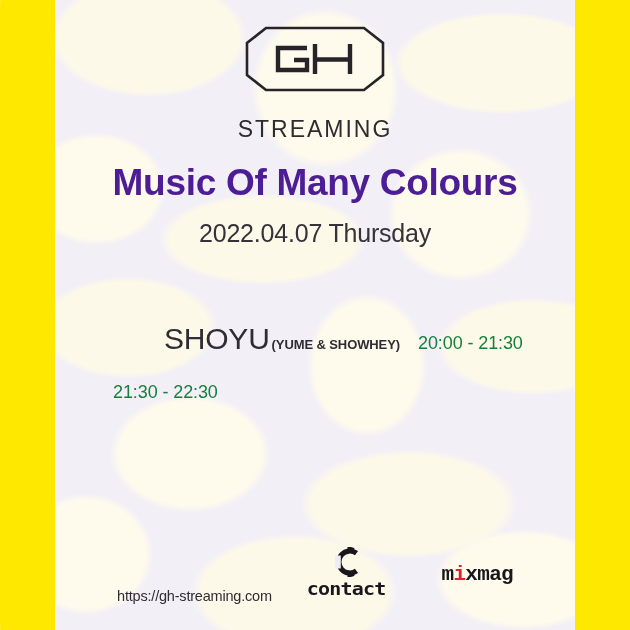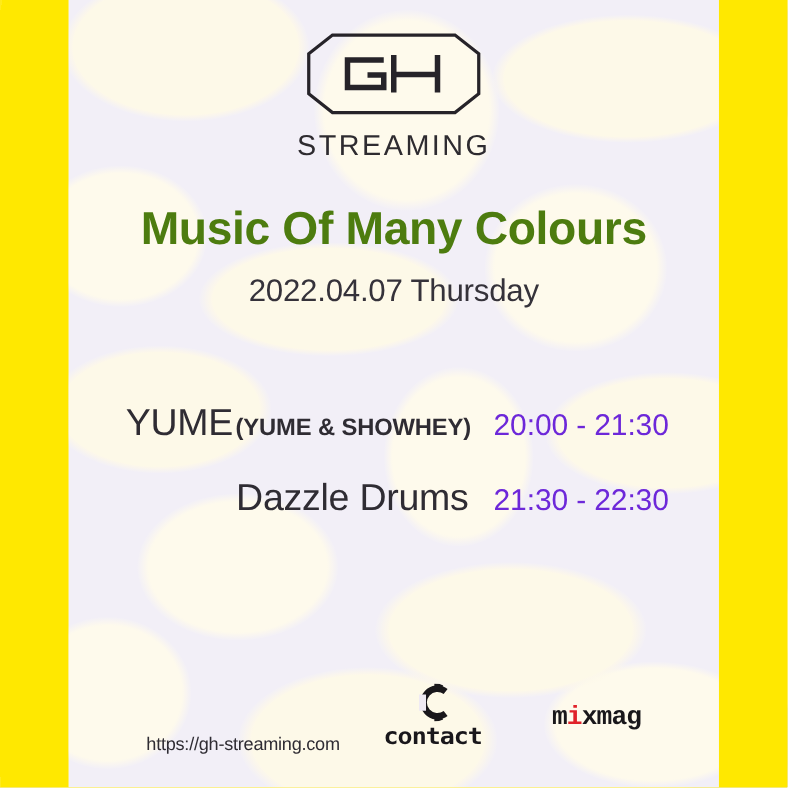--- a/index.html
+++ b/index.html
@@ -118,38 +118,38 @@
     left: 0;
     right: 0;
     text-align: center;
   }
   .logo-mark {
     display: block;
     margin: 0 auto;
   }
   .logo-word {
     display: block;
-    margin-top: 11px;
+    margin-top: 24px;
     font-size: 23px;
     letter-spacing: 2.0px;
     font-weight: 400;
     color: #2E2B30;
   }
 
   
   .headline {
     position: absolute;
     top: 162px;
     left: 0;
     right: 0;
     text-align: center;
     font-size: 37px;
     font-weight: 700;
     letter-spacing: -0.3px;
-    color: #4d7c0f;
+    color: #4c1d95;
   }
   .subhead {
     position: absolute;
     top: 219px;
     left: 0;
     right: 0;
     text-align: center;
     font-size: 25px;
     font-weight: 400;
     letter-spacing: -0.2px;
@@ -171,33 +171,33 @@
   .act-name {
     width: 305px;
     text-align: right;
     white-space: nowrap;
     font-size: 30px;
     font-weight: 400;
     letter-spacing: -0.2px;
     color: #2F2C33;
   }
   .act-sub {
-    font-size: 19px;
+    font-size: 13px;
     font-weight: 700;
     letter-spacing: -0.1px;
     margin-left: 2px;
   }
   .act-time {
     flex: 1;
     padding-left: 18px;
-    font-size: 24px;
+    font-size: 18px;
     font-weight: 400;
     letter-spacing: -0.1px;
     white-space: nowrap;
-    color: #6d28d9;
+    color: #15803d;
   }
 
   
   .footer {
     position: absolute;
     left: 0;
     right: 0;
     bottom: 26px;
     display: flex;
     align-items: center;
@@ -267,26 +267,25 @@
       </svg>
       <span class="logo-word">STREAMING</span>
     </div>
 
     <div class="headline">Music Of Many Colours</div>
     <div class="subhead">2022.04.07 Thursday</div>
 
     <div class="lineup">
 
       <div class="lineup-row">
-        <div class="act-name"><span>YUME</span><span class="act-sub">(YUME &amp; SHOWHEY)</span></div>
+        <div class="act-name"><span>SHOYU</span><span class="act-sub">(YUME &amp; SHOWHEY)</span></div>
         <div class="act-time">20:00 - 21:30</div>
       </div>
 
       <div class="lineup-row">
-        <div class="act-name"><span>Dazzle Drums</span><span class="act-sub"></span></div>
         <div class="act-time">21:30 - 22:30</div>
       </div>
 
 
     </div>
 
     <div class="footer">
 
       <span class="footer-url">https://gh-streaming.com</span>
 

